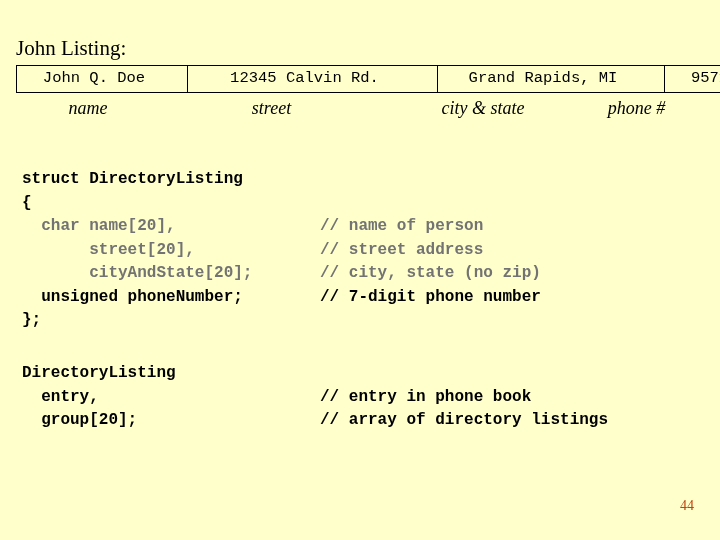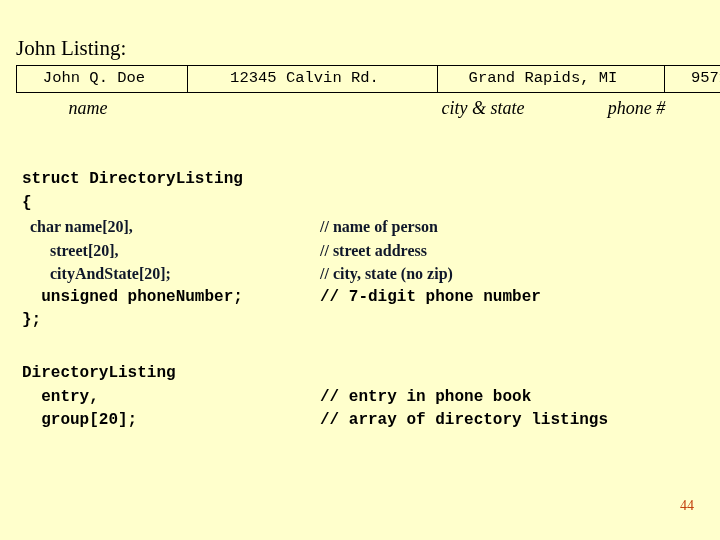--- a/index.html
+++ b/index.html
@@ -106,21 +106,21 @@
     display: inline-block;
     white-space: pre;
   }
   .code-comment {
     position: absolute;
     left: 298px;
     top: 0;
     white-space: pre;
   }
   .c-black { color: #000000; }
-  .c-blue  { color: #0f172a; font-family: Liberation Serif, serif; }
+  .c-blue  { color: #737373; }
 
   
   .page-number {
     position: absolute;
     right: 26px;
     bottom: 26px;
     font-family: "Liberation Serif", "DejaVu Serif", serif;
     font-size: 14px;
     line-height: 16px;
     color: #c2410c;
@@ -140,20 +140,21 @@
         <td class="col-name">John Q. Doe</td>
         <td class="col-street">12345 Calvin Rd.</td>
         <td class="col-city">Grand Rapids, MI</td>
         <td class="col-phone">9571234</td>
       </tr>
     </tbody>
   </table>
 
   <div class="captions">
     <div class="caption cap-name">name</div>
+    <div class="caption cap-street">street</div>
     <div class="caption cap-city">city &amp; state</div>
     <div class="caption cap-phone">phone #</div>
   </div>
 
   <div class="code-block" id="code-struct"><span class="code-line"><span class="code-text c-black">struct DirectoryListing</span></span><span class="code-line"><span class="code-text c-black">{</span></span><span class="code-line"><span class="code-text c-blue">  char name[20],</span><span class="code-comment c-blue">// name of person</span></span><span class="code-line"><span class="code-text c-blue">       street[20],</span><span class="code-comment c-blue">// street address</span></span><span class="code-line"><span class="code-text c-blue">       cityAndState[20];</span><span class="code-comment c-blue">// city, state (no zip)</span></span><span class="code-line"><span class="code-text c-black">  unsigned phoneNumber;</span><span class="code-comment c-black">// 7-digit phone number</span></span><span class="code-line"><span class="code-text c-black">};</span></span></div>
 
   <div class="code-block" id="code-decl"><span class="code-line"><span class="code-text c-black">DirectoryListing</span></span><span class="code-line"><span class="code-text c-black">  entry,</span><span class="code-comment c-black">// entry in phone book</span></span><span class="code-line"><span class="code-text c-black">  group[20];</span><span class="code-comment c-black">// array of directory listings</span></span></div>
 
   <div class="page-number">44</div>
 

